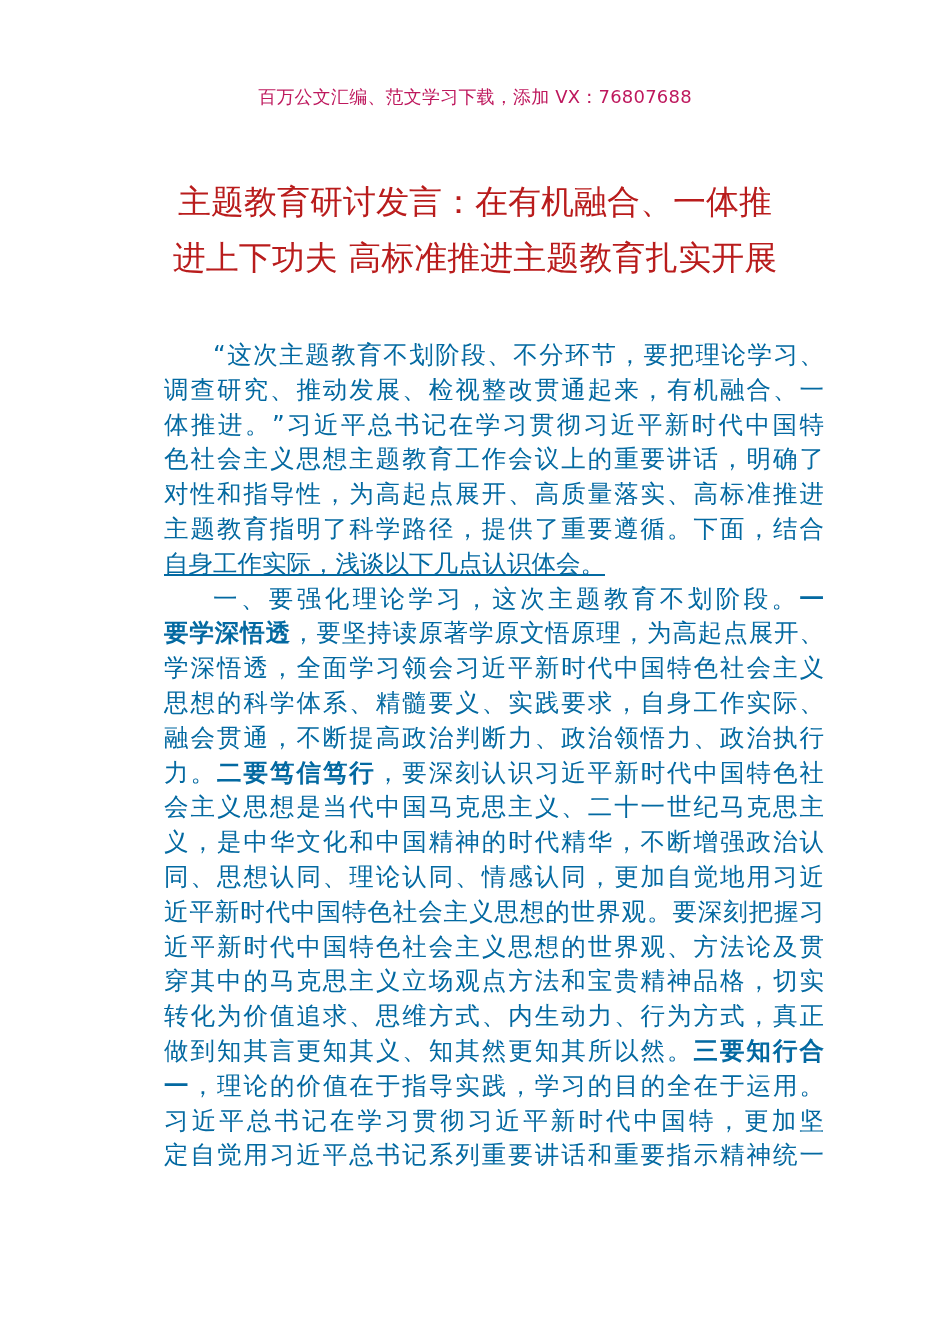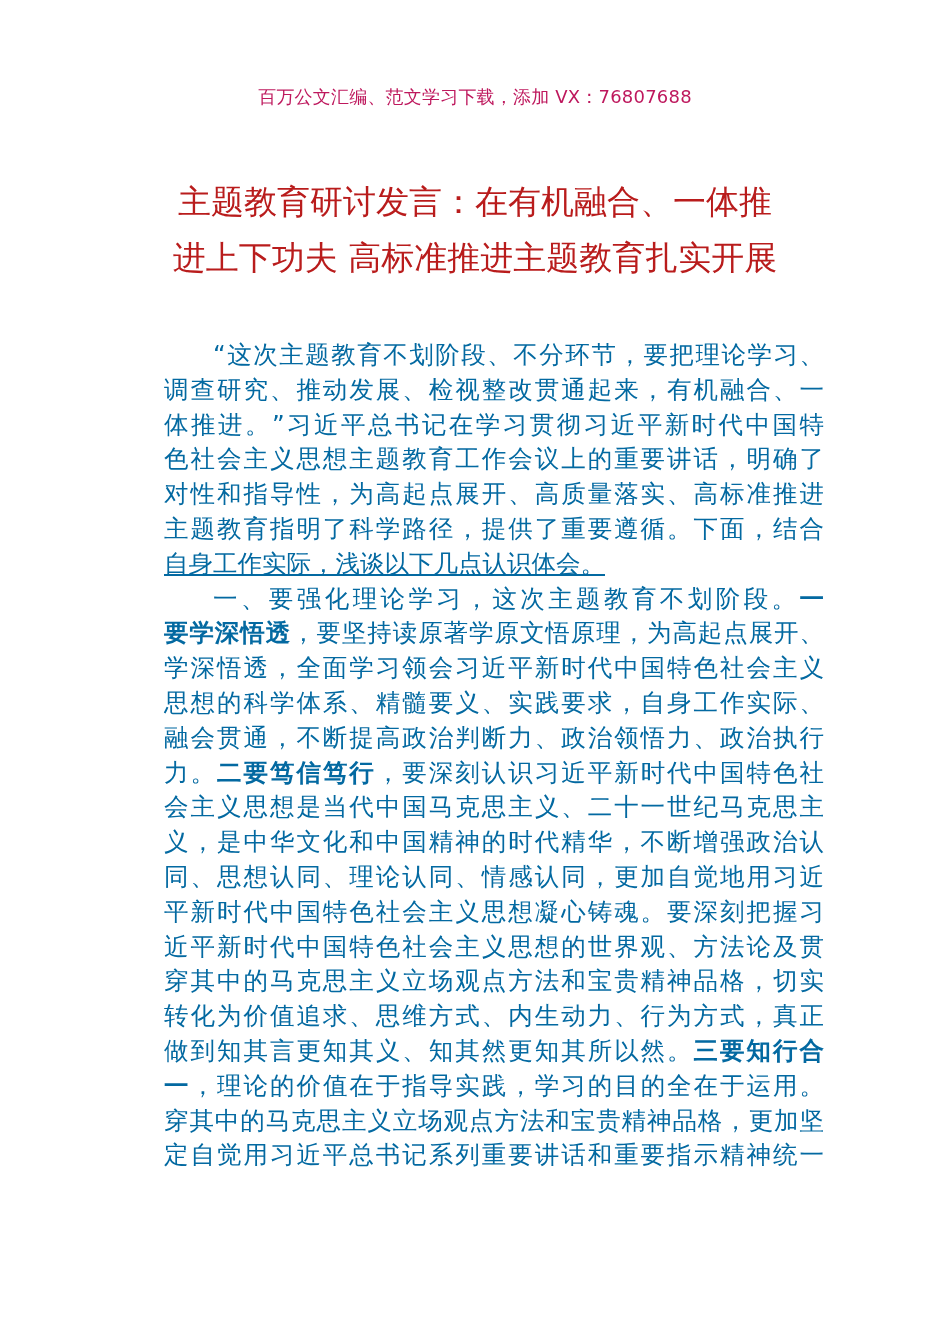--- a/index.html
+++ b/index.html
@@ -41,22 +41,22 @@
   <div>
     <span class="line indent"><span>一、要强化理论学习，这次主题教育不划阶段。</span><span class="b">一</span></span>
     <span class="line"><span class="b">要学深悟透</span><span>，要坚持读原著学原文悟原理，为高起点展开、</span></span>
     <span class="line">学深悟透，全面学习领会习近平新时代中国特色社会主义</span>
     <span class="line">思想的科学体系、精髓要义、实践要求，自身工作实际、</span>
     <span class="line">融会贯通，不断提高政治判断力、政治领悟力、政治执行</span>
     <span class="line"><span>力。</span><span class="b">二要笃信笃行</span><span>，要深刻认识习近平新时代中国特色社</span></span>
     <span class="line">会主义思想是当代中国马克思主义、二十一世纪马克思主</span>
     <span class="line">义，是中华文化和中国精神的时代精华，不断增强政治认</span>
     <span class="line">同、思想认同、理论认同、情感认同，更加自觉地用习近</span>
-    <span class="line">平新时代中国特色社会主义思想凝心铸魂。要深刻把握习</span>
+    <span class="line">近平新时代中国特色社会主义思想的世界观。要深刻把握习</span>
     <span class="line">近平新时代中国特色社会主义思想的世界观、方法论及贯</span>
     <span class="line">穿其中的马克思主义立场观点方法和宝贵精神品格，切实</span>
     <span class="line">转化为价值追求、思维方式、内生动力、行为方式，真正</span>
     <span class="line"><span>做到知其言更知其义、知其然更知其所以然。</span><span class="b">三要知行合</span></span>
     <span class="line"><span class="b">一</span><span>，理论的价值在于指导实践，学习的目的全在于运用。</span></span>
-    <span class="line">穿其中的马克思主义立场观点方法和宝贵精神品格，更加坚</span>
+    <span class="line">习近平总书记在学习贯彻习近平新时代中国特，更加坚</span>
     <span class="line">定自觉用习近平总书记系列重要讲话和重要指示精神统一</span>
   </div>
 </div>
 
 </body></html>

